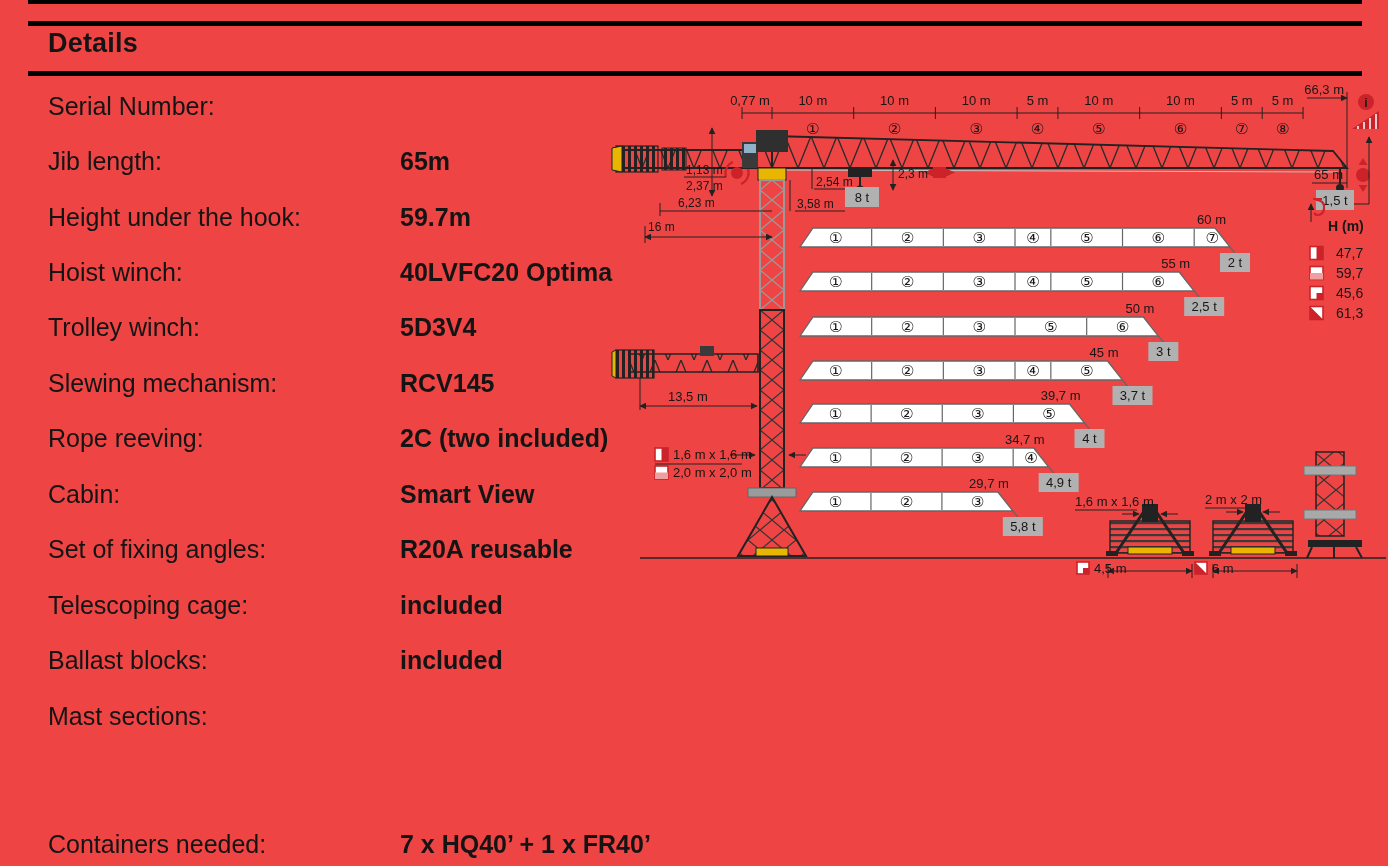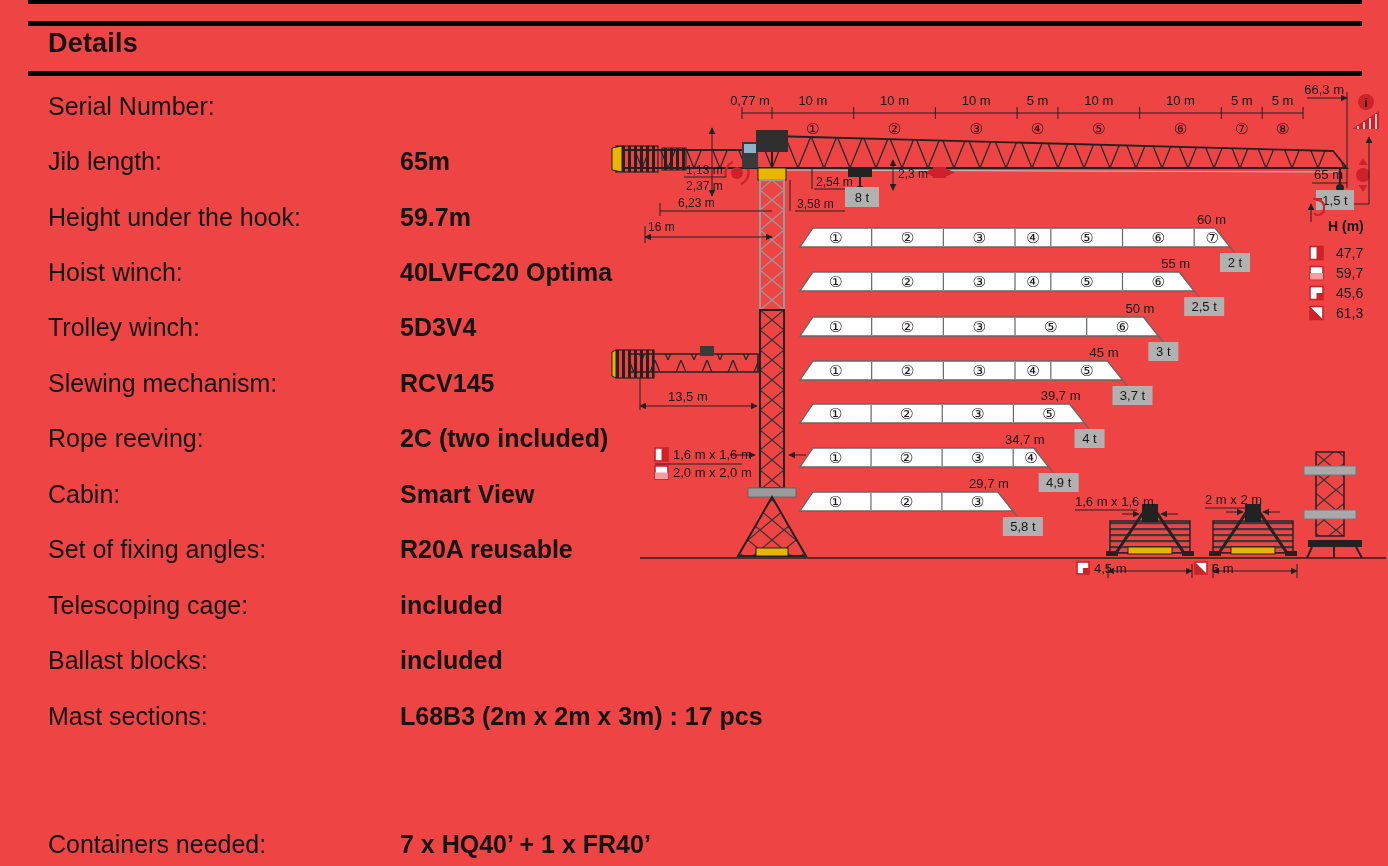--- a/index.html
+++ b/index.html
@@ -69,21 +69,20 @@
         <div class="dlabel">Telescoping cage:</div>
         <div class="dvalue">included</div>
       </div>
       <div class="drow" style="top: 646px;">
         <div class="dlabel">Ballast blocks:</div>
         <div class="dvalue">included</div>
       </div>
       <div class="drow" style="top: 702px;">
         <div class="dlabel">Mast sections:</div>
         <div class="dvalue">
-          <div>L68B3 (2m x 2m x 3m) : 17 pcs</div>
         </div>
       </div>
       <div class="drow" style="top: 830px;">
         <div class="dlabel">Containers needed:</div>
         <div class="dvalue">7 x HQ40’ + 1 x FR40’</div>
       </div>
     </div>
 
   <svg id="crane" width="778" height="510" viewBox="610 80 778 510">
     <defs>

